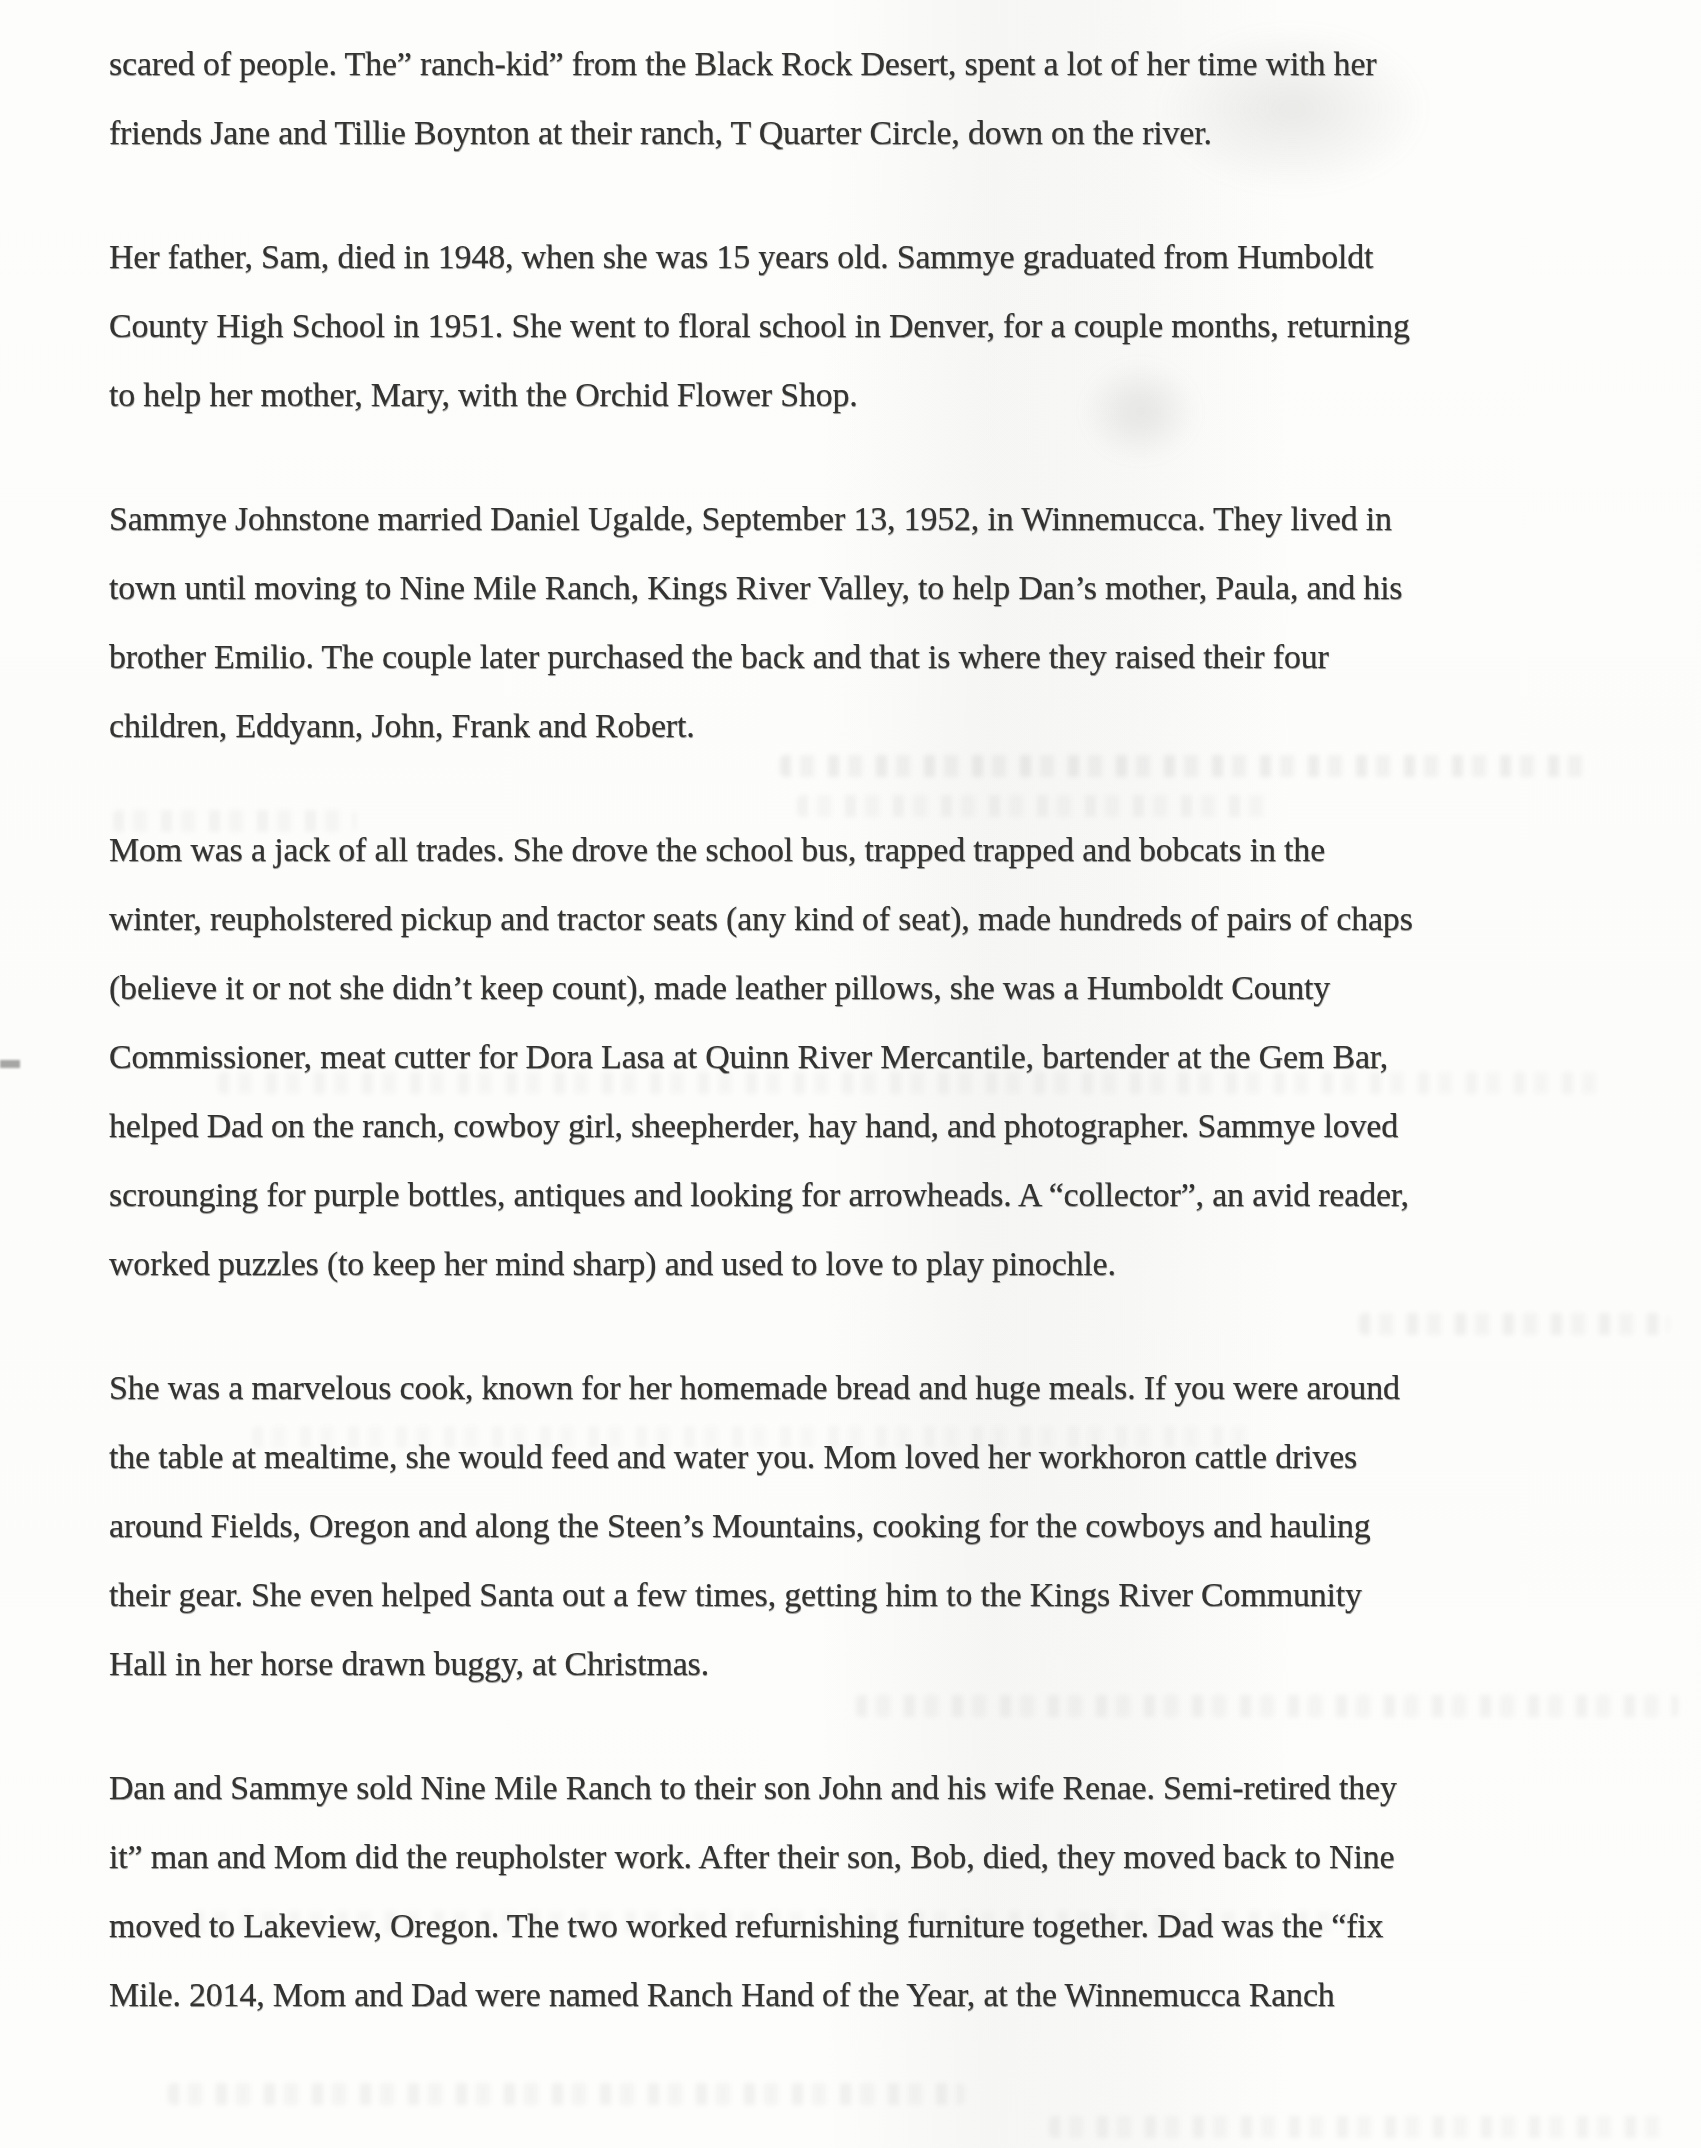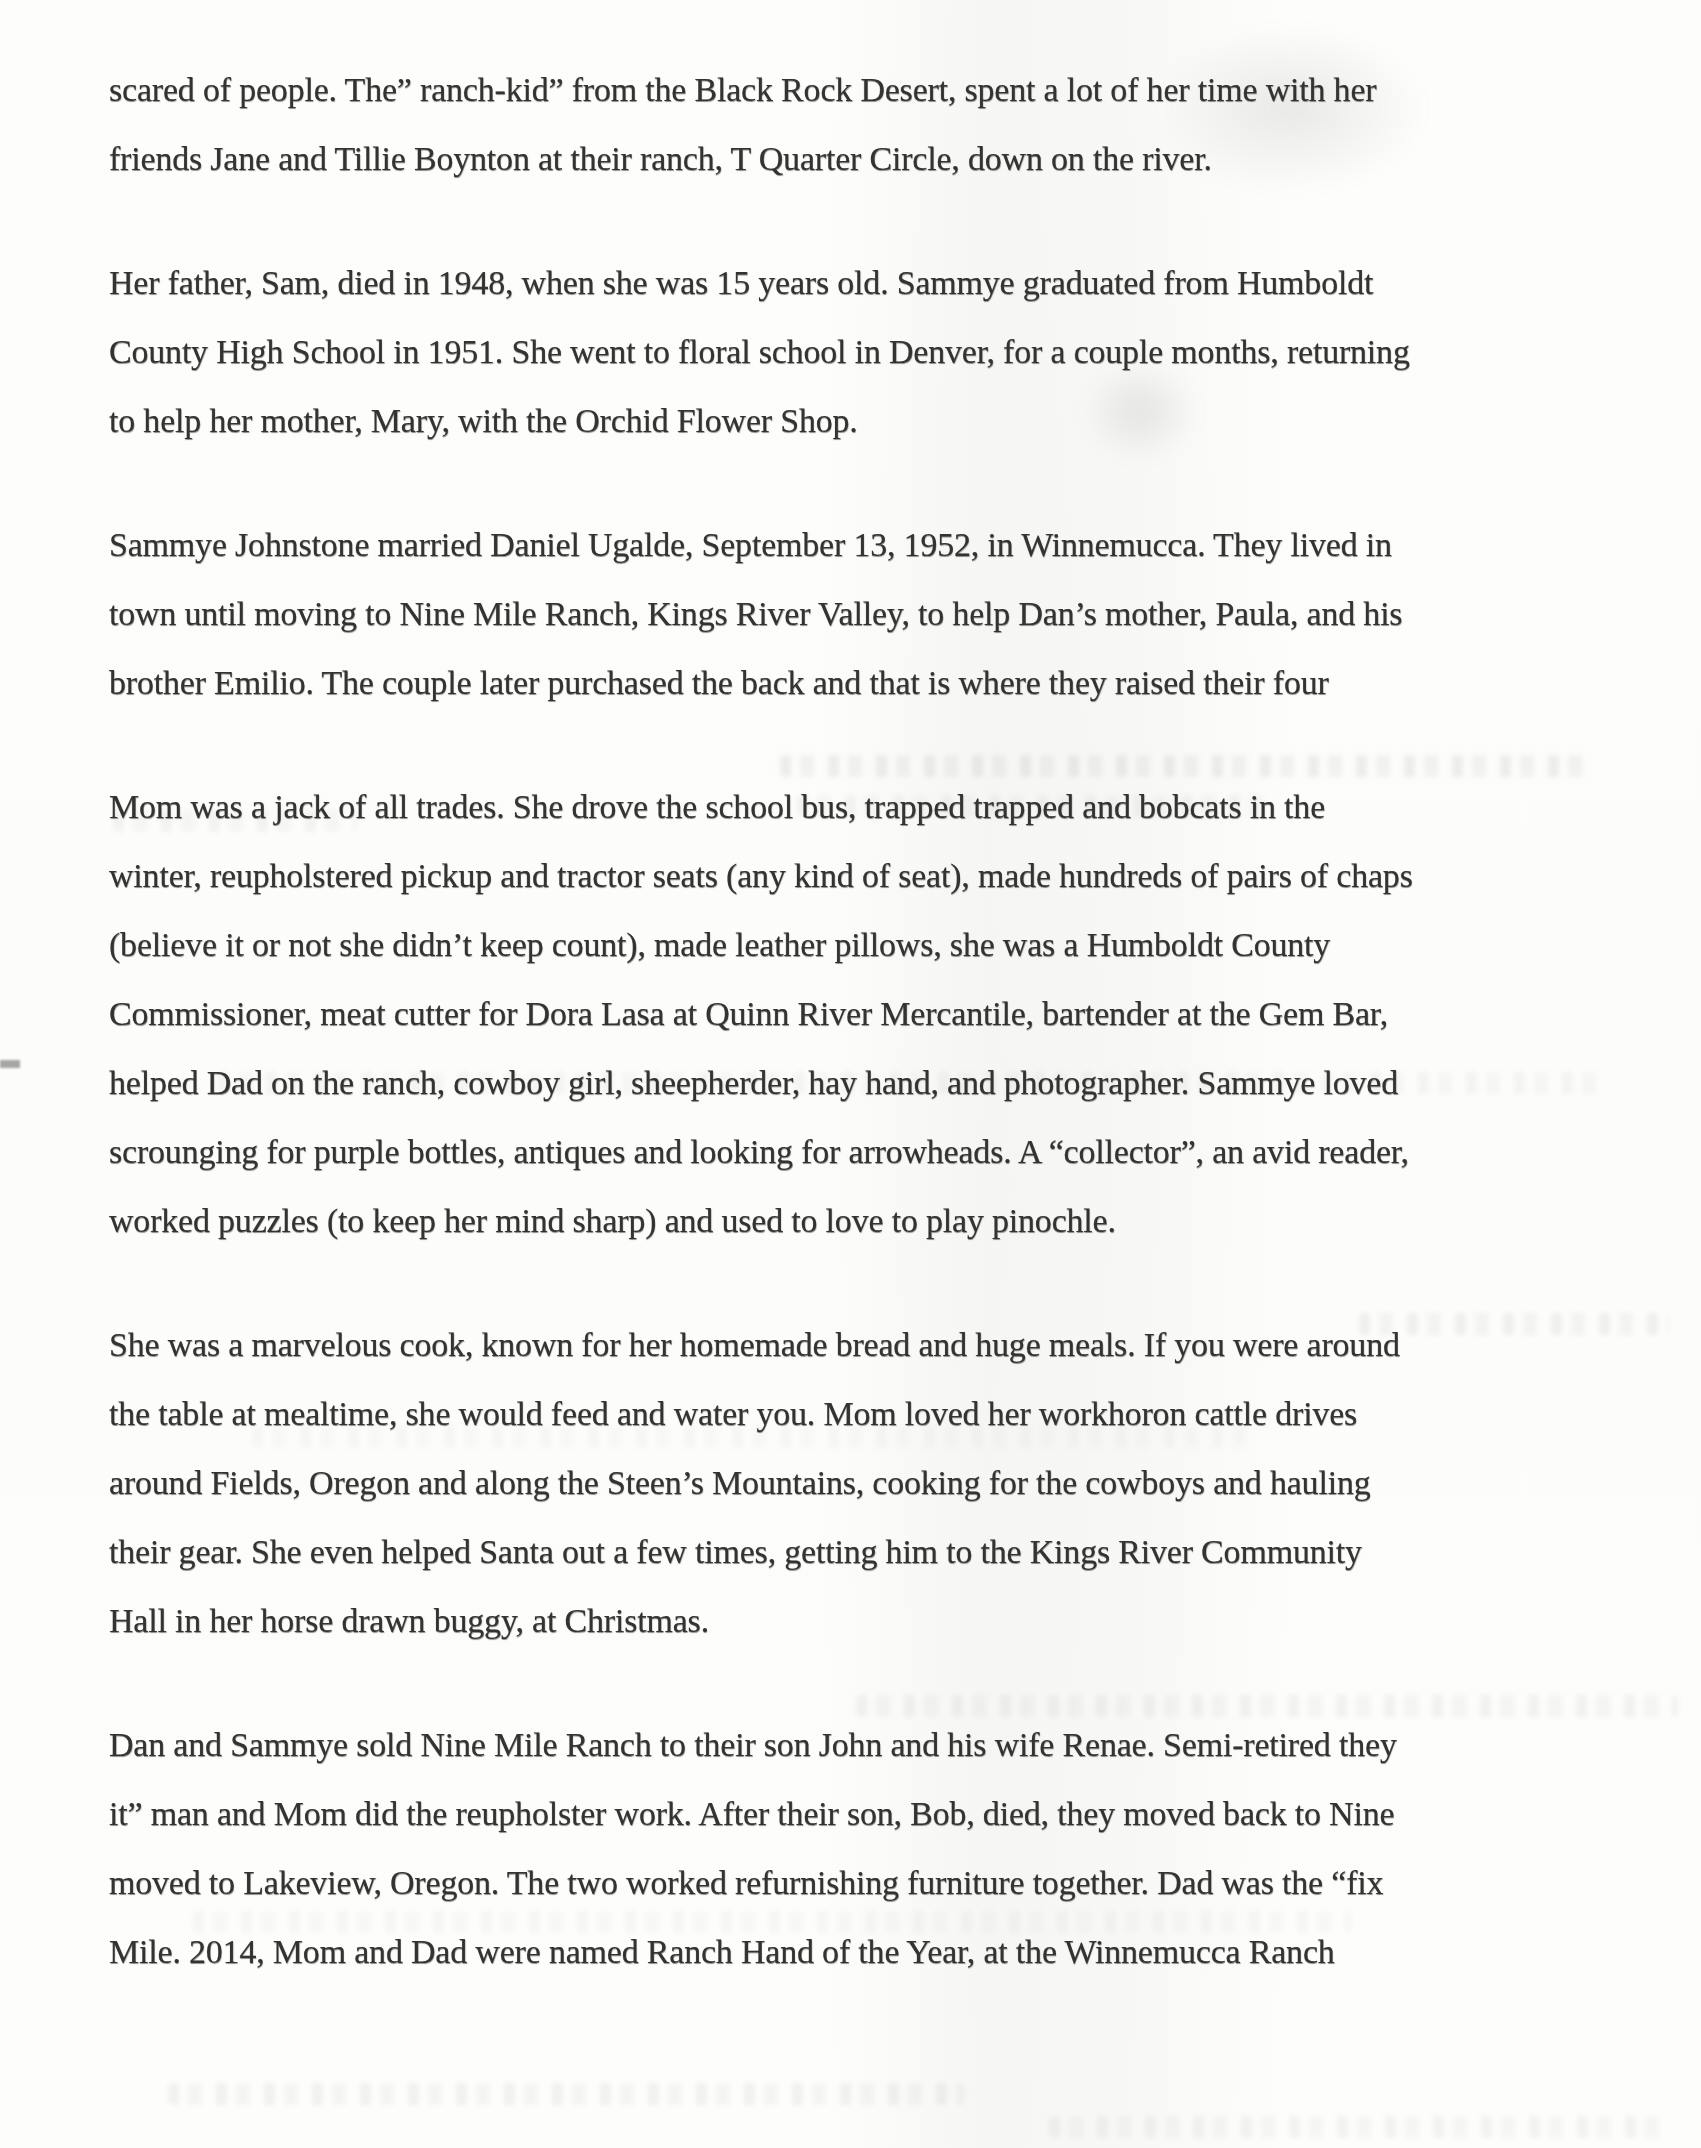--- a/index.html
+++ b/index.html
@@ -19,21 +19,21 @@
   .scan-band {
     position: absolute;
     top: 0; bottom: 0;
     left: 822px; width: 470px;
     background: linear-gradient(90deg, rgba(120,120,115,0) 0%, rgba(120,120,115,0.05) 35%, rgba(120,120,115,0.04) 65%, rgba(120,120,115,0) 100%);
     pointer-events: none;
   }
   .text-block {
     position: absolute;
     left: 109px;
-    top: 55px;
+    top: 29px;
     width: 1477px;
   }
   .para {
     margin: 0 0 55px 0;
   }
   .line {
     display: block;
     white-space: pre;
     font-size: 34px;
     line-height: 69px;
@@ -100,20 +100,21 @@
     <p class="para">
       <span class="line">Her father, Sam, died in 1948, when she was 15 years old. Sammye graduated from Humboldt</span>
       <span class="line">County High School in 1951. She went to floral school in Denver, for a couple months, returning</span>
       <span class="line">to help her mother, Mary, with the Orchid Flower Shop.</span>
     </p>
 
     <p class="para">
       <span class="line">Sammye Johnstone married Daniel Ugalde, September 13, 1952, in Winnemucca. They lived in</span>
       <span class="line">town until moving to Nine Mile Ranch, Kings River Valley, to help Dan’s mother, Paula, and his</span>
       <span class="line">brother Emilio. The couple later purchased the back and that is where they raised their four</span>
+      <span class="line">children, Eddyann, John, Frank and Robert.</span>
     </p>
 
     <p class="para">
       <span class="line">Mom was a jack of all trades. She drove the school bus, trapped trapped and bobcats in the</span>
       <span class="line">winter, reupholstered pickup and tractor seats (any kind of seat), made hundreds of pairs of chaps</span>
       <span class="line">(believe it or not she didn’t keep count), made leather pillows, she was a Humboldt County</span>
       <span class="line">Commissioner, meat cutter for Dora Lasa at Quinn River Mercantile, bartender at the Gem Bar,</span>
       <span class="line">helped Dad on the ranch, cowboy girl, sheepherder, hay hand, and photographer. Sammye loved</span>
       <span class="line">scrounging for purple bottles, antiques and looking for arrowheads. A “collector”, an avid reader,</span>
       <span class="line">worked puzzles (to keep her mind sharp) and used to love to play pinochle.</span>

